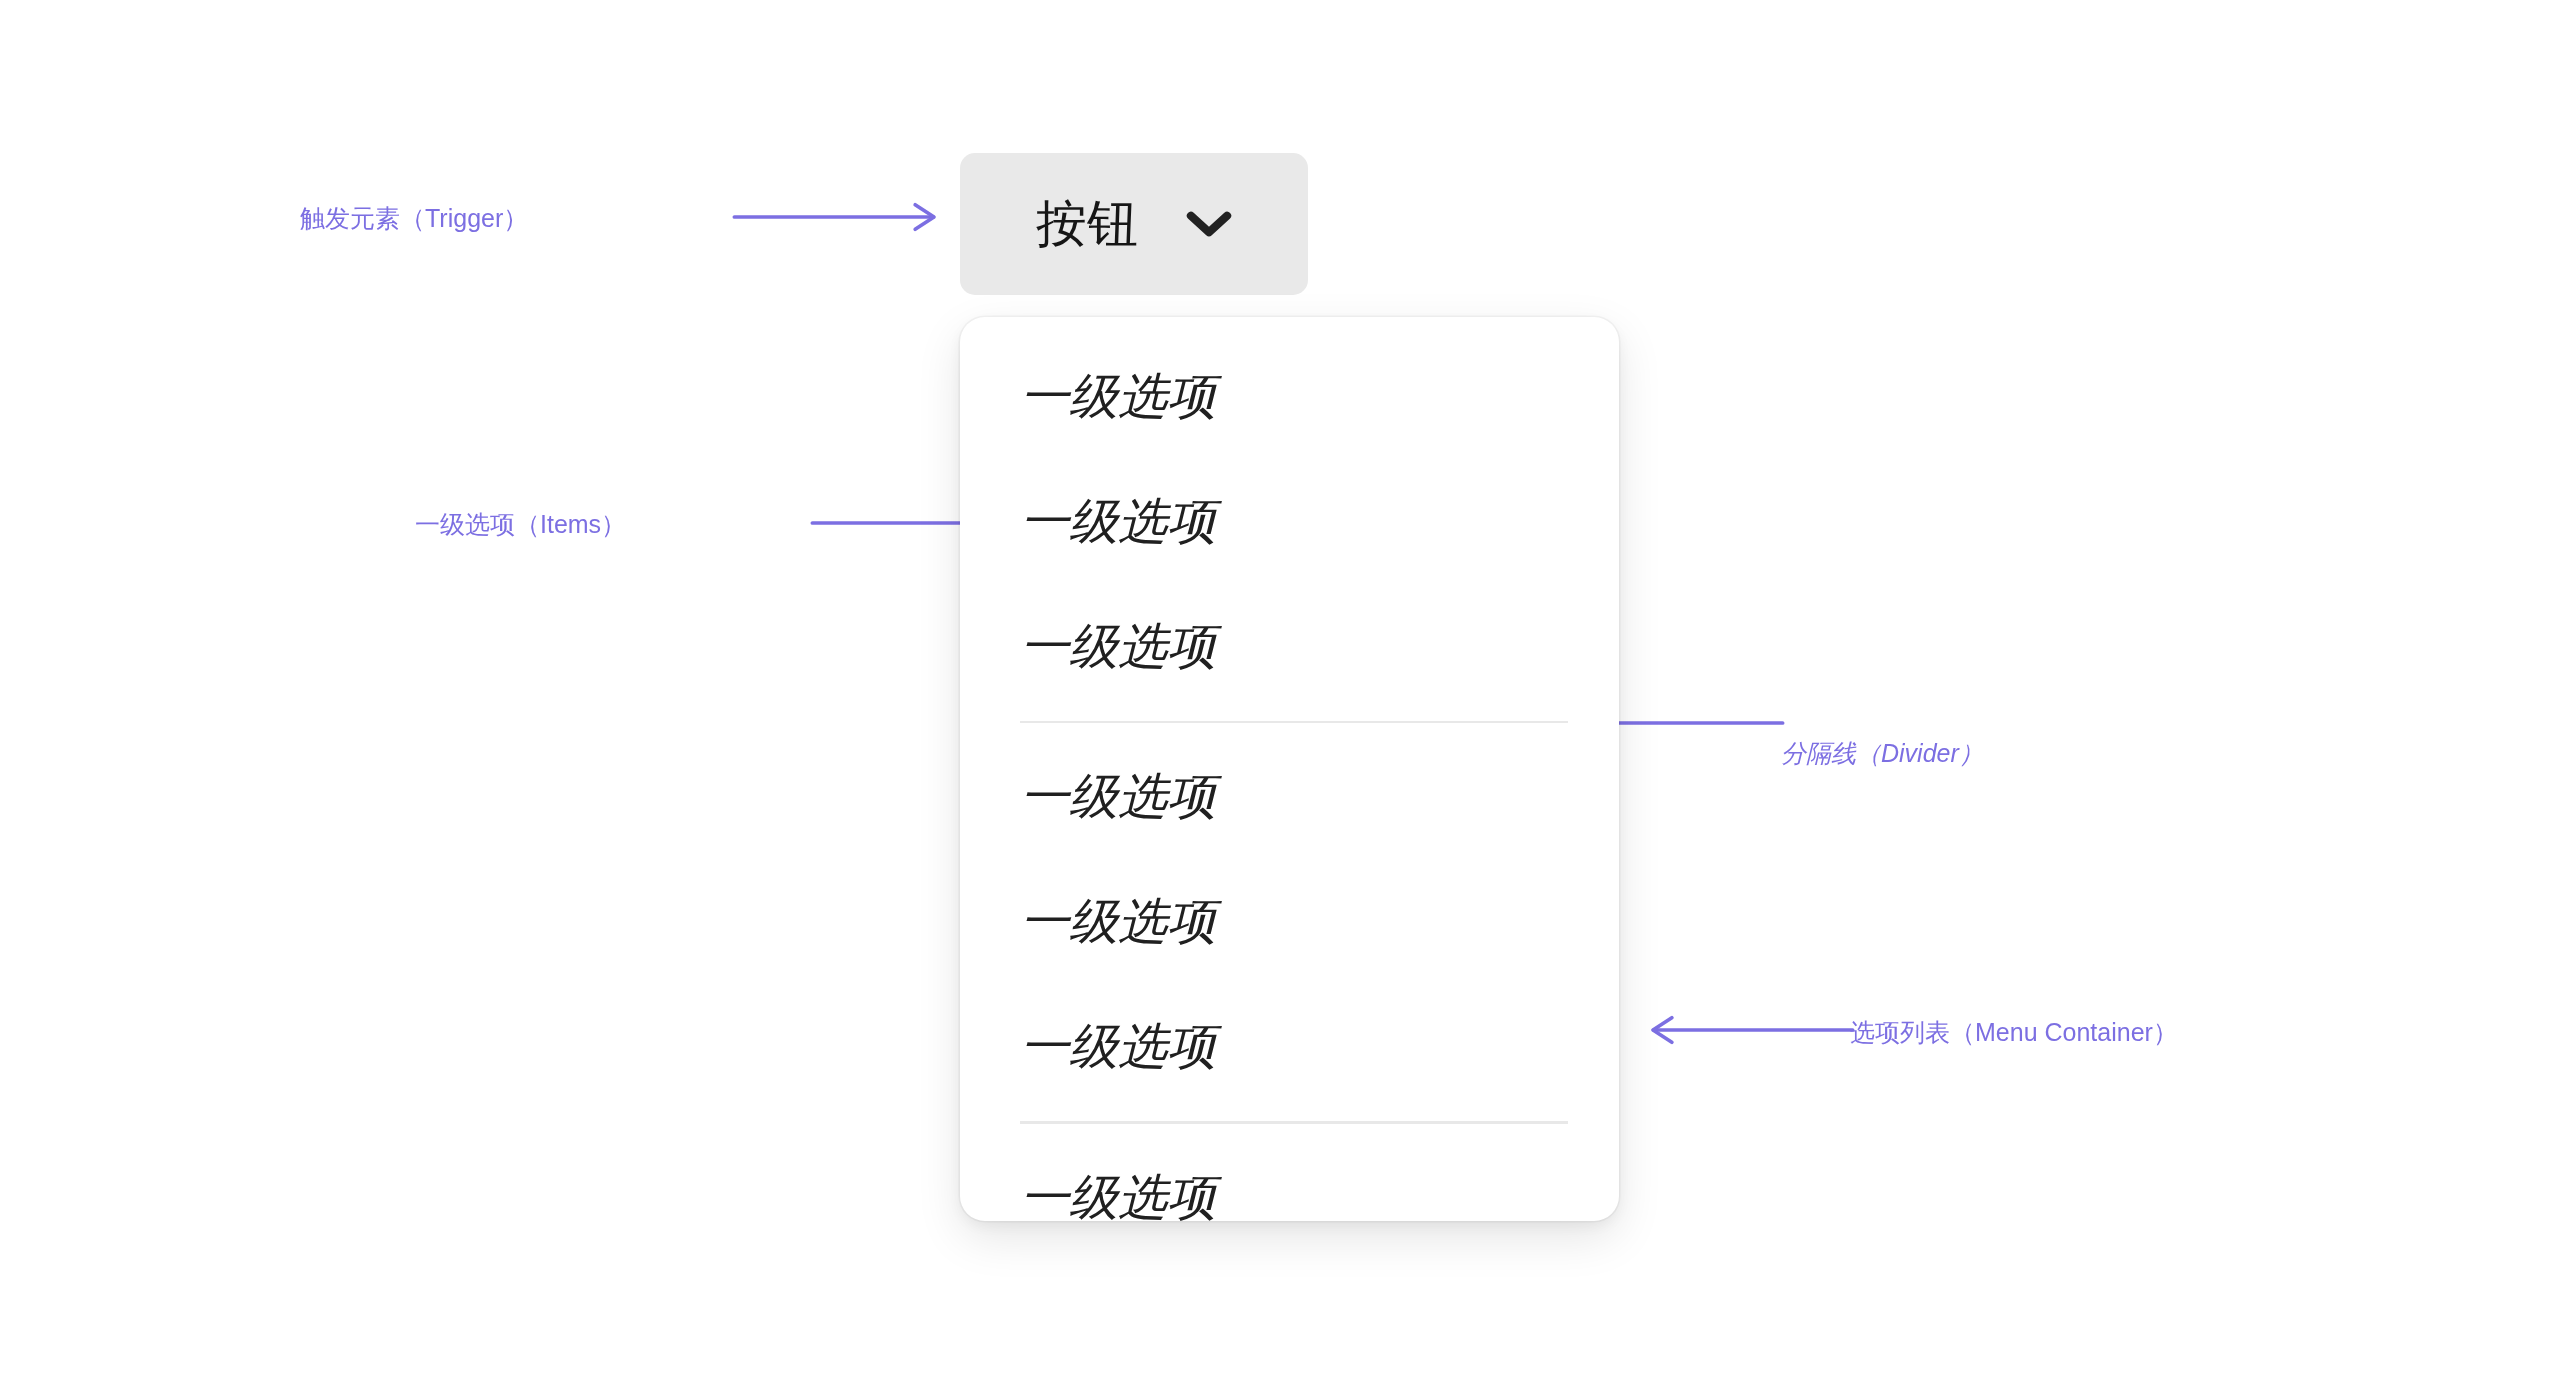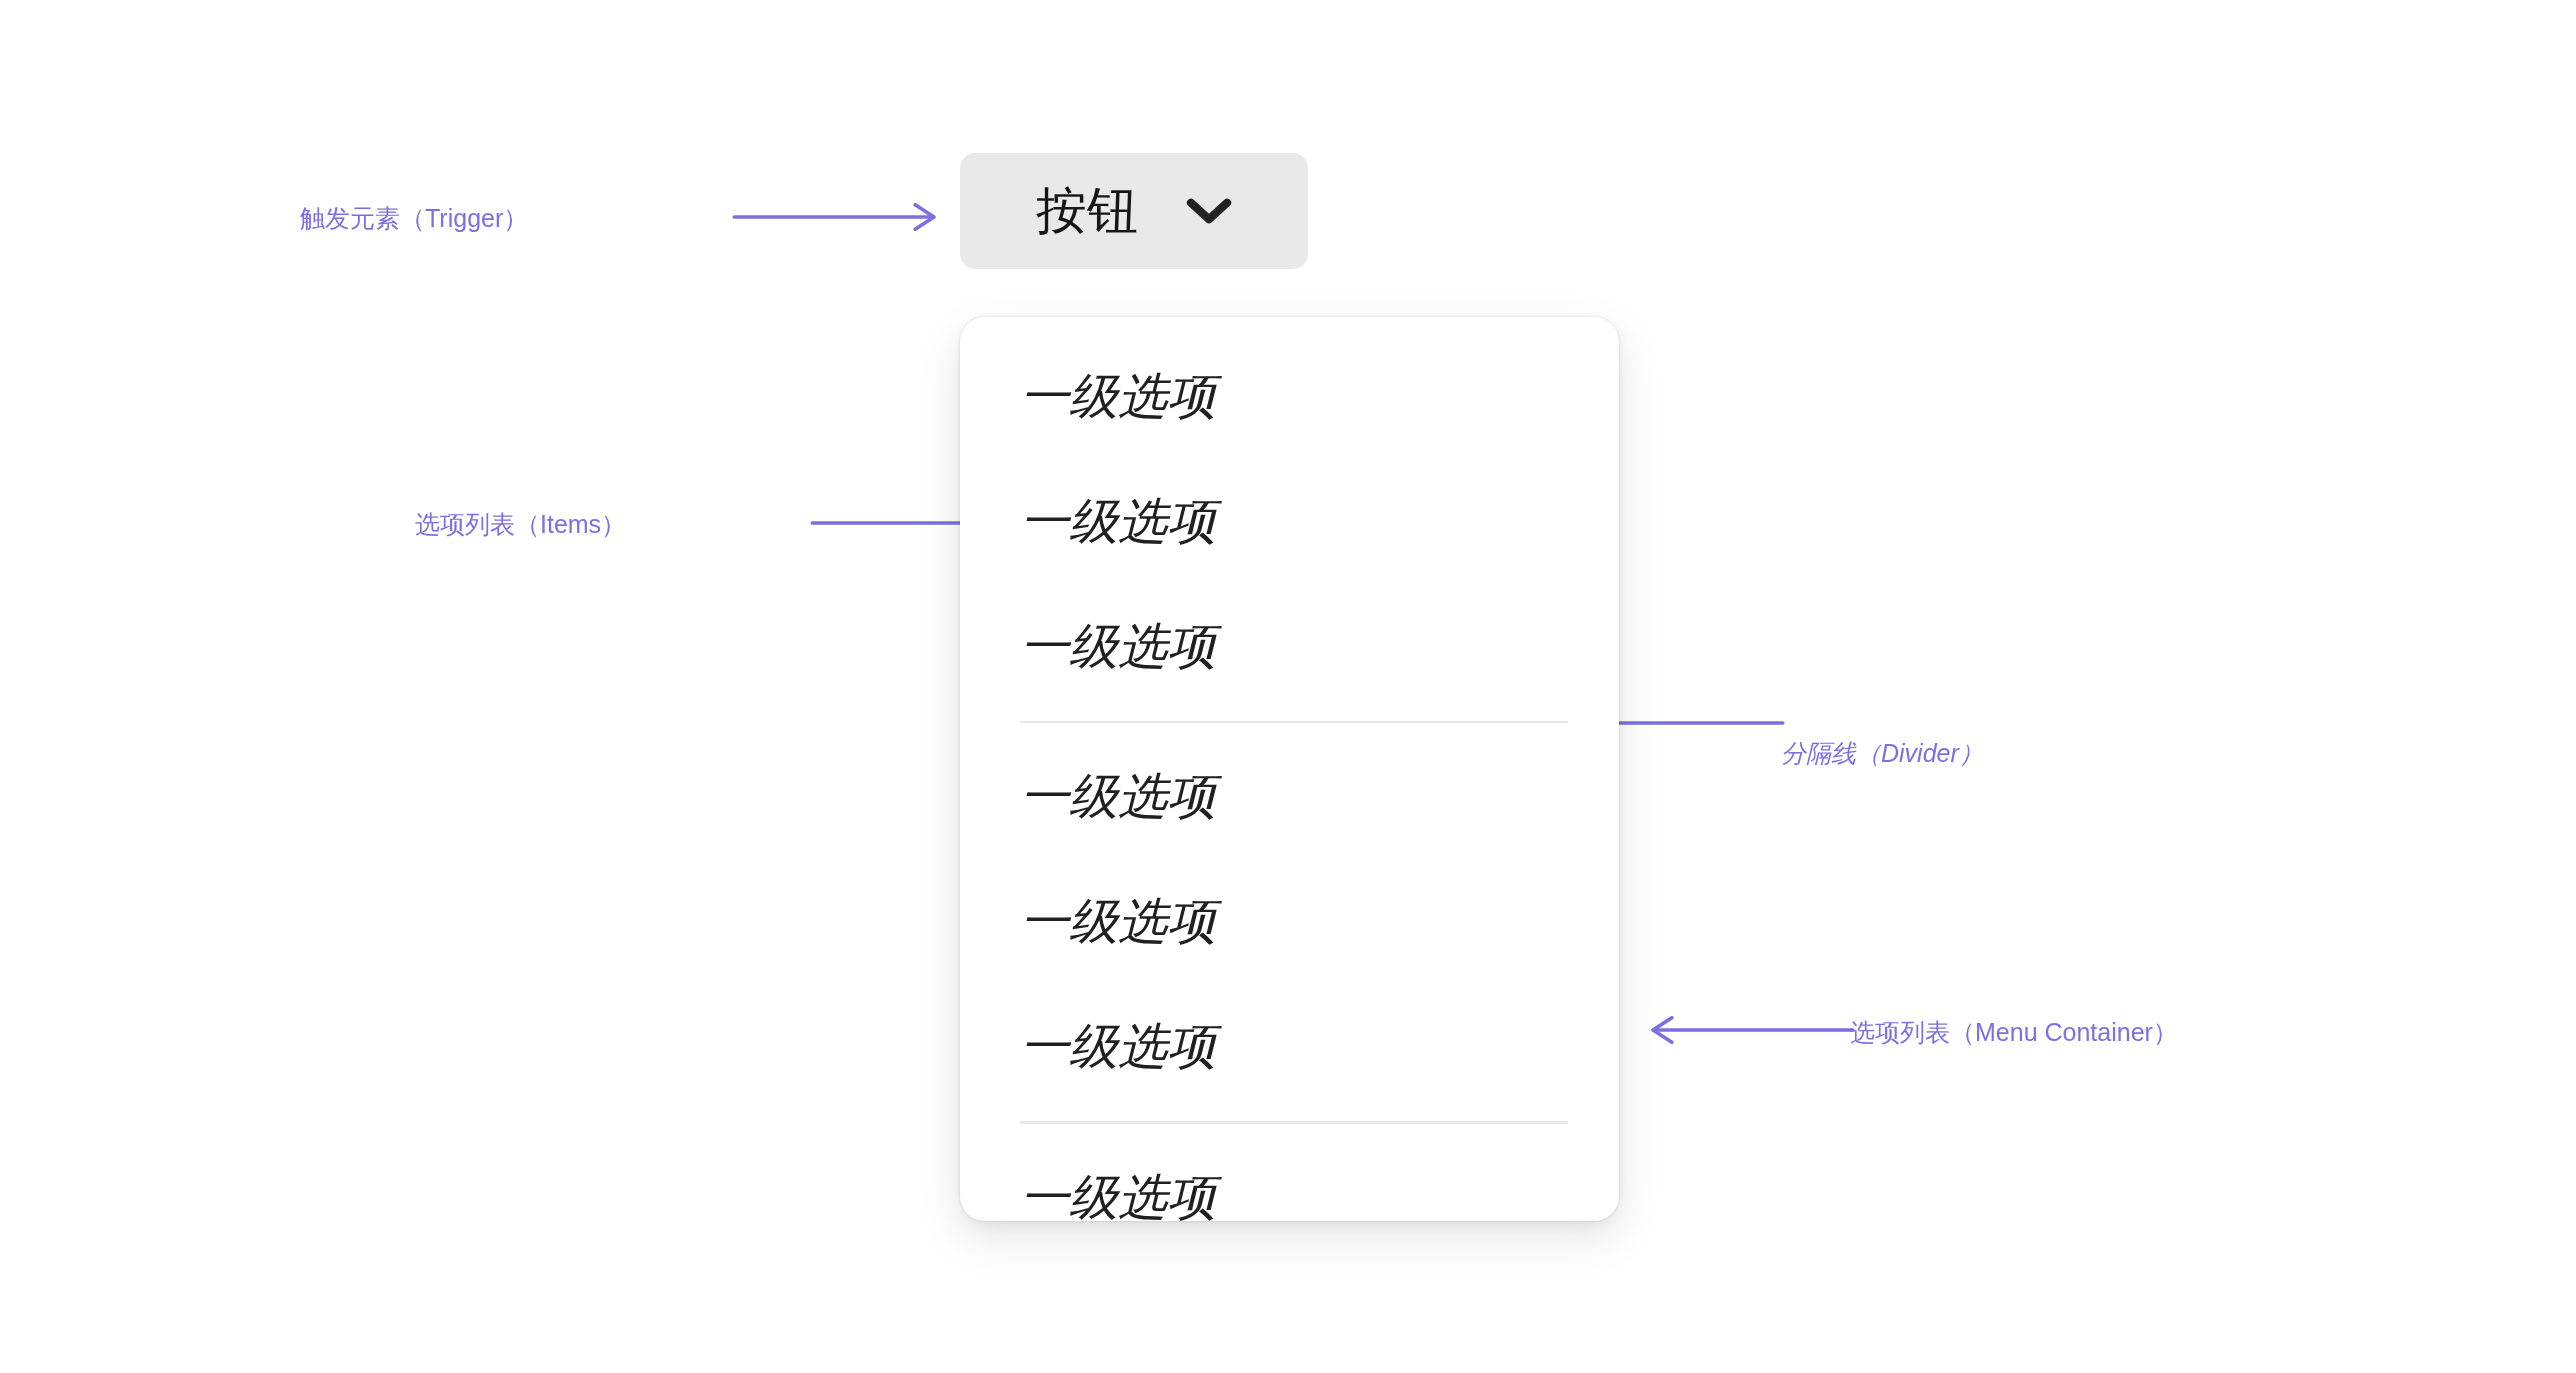--- a/index.html
+++ b/index.html
@@ -25,21 +25,21 @@
     font-weight:400;
   }
   .anno-arrow{position:absolute;display:block;}
   .anno-arrow path{
     stroke:var(--accent);stroke-width:4.5;fill:none;
     stroke-linecap:round;stroke-linejoin:round;
   }
 
   
   .trigger-btn{
-    position:absolute;left:960px;top:153px;width:348px;height:116px;
+    position:absolute;left:960px;top:153px;width:348px;height:142px;
     background:var(--button_bg);
     border:none;border-radius:15px;
     display:flex;align-items:center;justify-content:center;gap:48px;
     font-family:inherit;
     font-size:51px;color:#161616;font-weight:500;
     cursor:pointer;
   }
   .trigger-btn .chevron{display:block;}
   .trigger-btn .chevron path{
     stroke:#222222;stroke-width:10;fill:none;
@@ -73,21 +73,21 @@
 </style>
 </head>
 <body>
 
 <div class="anno-label" style="left:300px;top:197px;">触发元素（Trigger）</div>
 <svg class="anno-arrow" style="left:732px;top:199px;" width="206" height="36" viewBox="0 0 250 44">
   <path d="M2 22 H 245"></path>
   <path d="M223 7 L 246 22 L 223 37"></path>
 </svg>
 
-<div class="anno-label" style="left:415px;top:503px;">选项列表（Items）</div>
+<div class="anno-label" style="left:415px;top:503px;">一级选项（Items）</div>
 <svg class="anno-arrow" style="left:810px;top:505px;" width="206" height="36" viewBox="0 0 250 44">
   <path d="M2 22 H 245"></path>
   <path d="M223 7 L 246 22 L 223 37"></path>
 </svg>
 
 <svg class="anno-arrow" style="left:1579px;top:705px;" width="206" height="36" viewBox="0 0 250 44">
   <path d="M248 22 H 5"></path>
   <path d="M27 7 L 4 22 L 27 37"></path>
 </svg>
 <div class="anno-label" style="left:1781px;top:732px;font-style:italic;">分隔线（Divider）</div>

